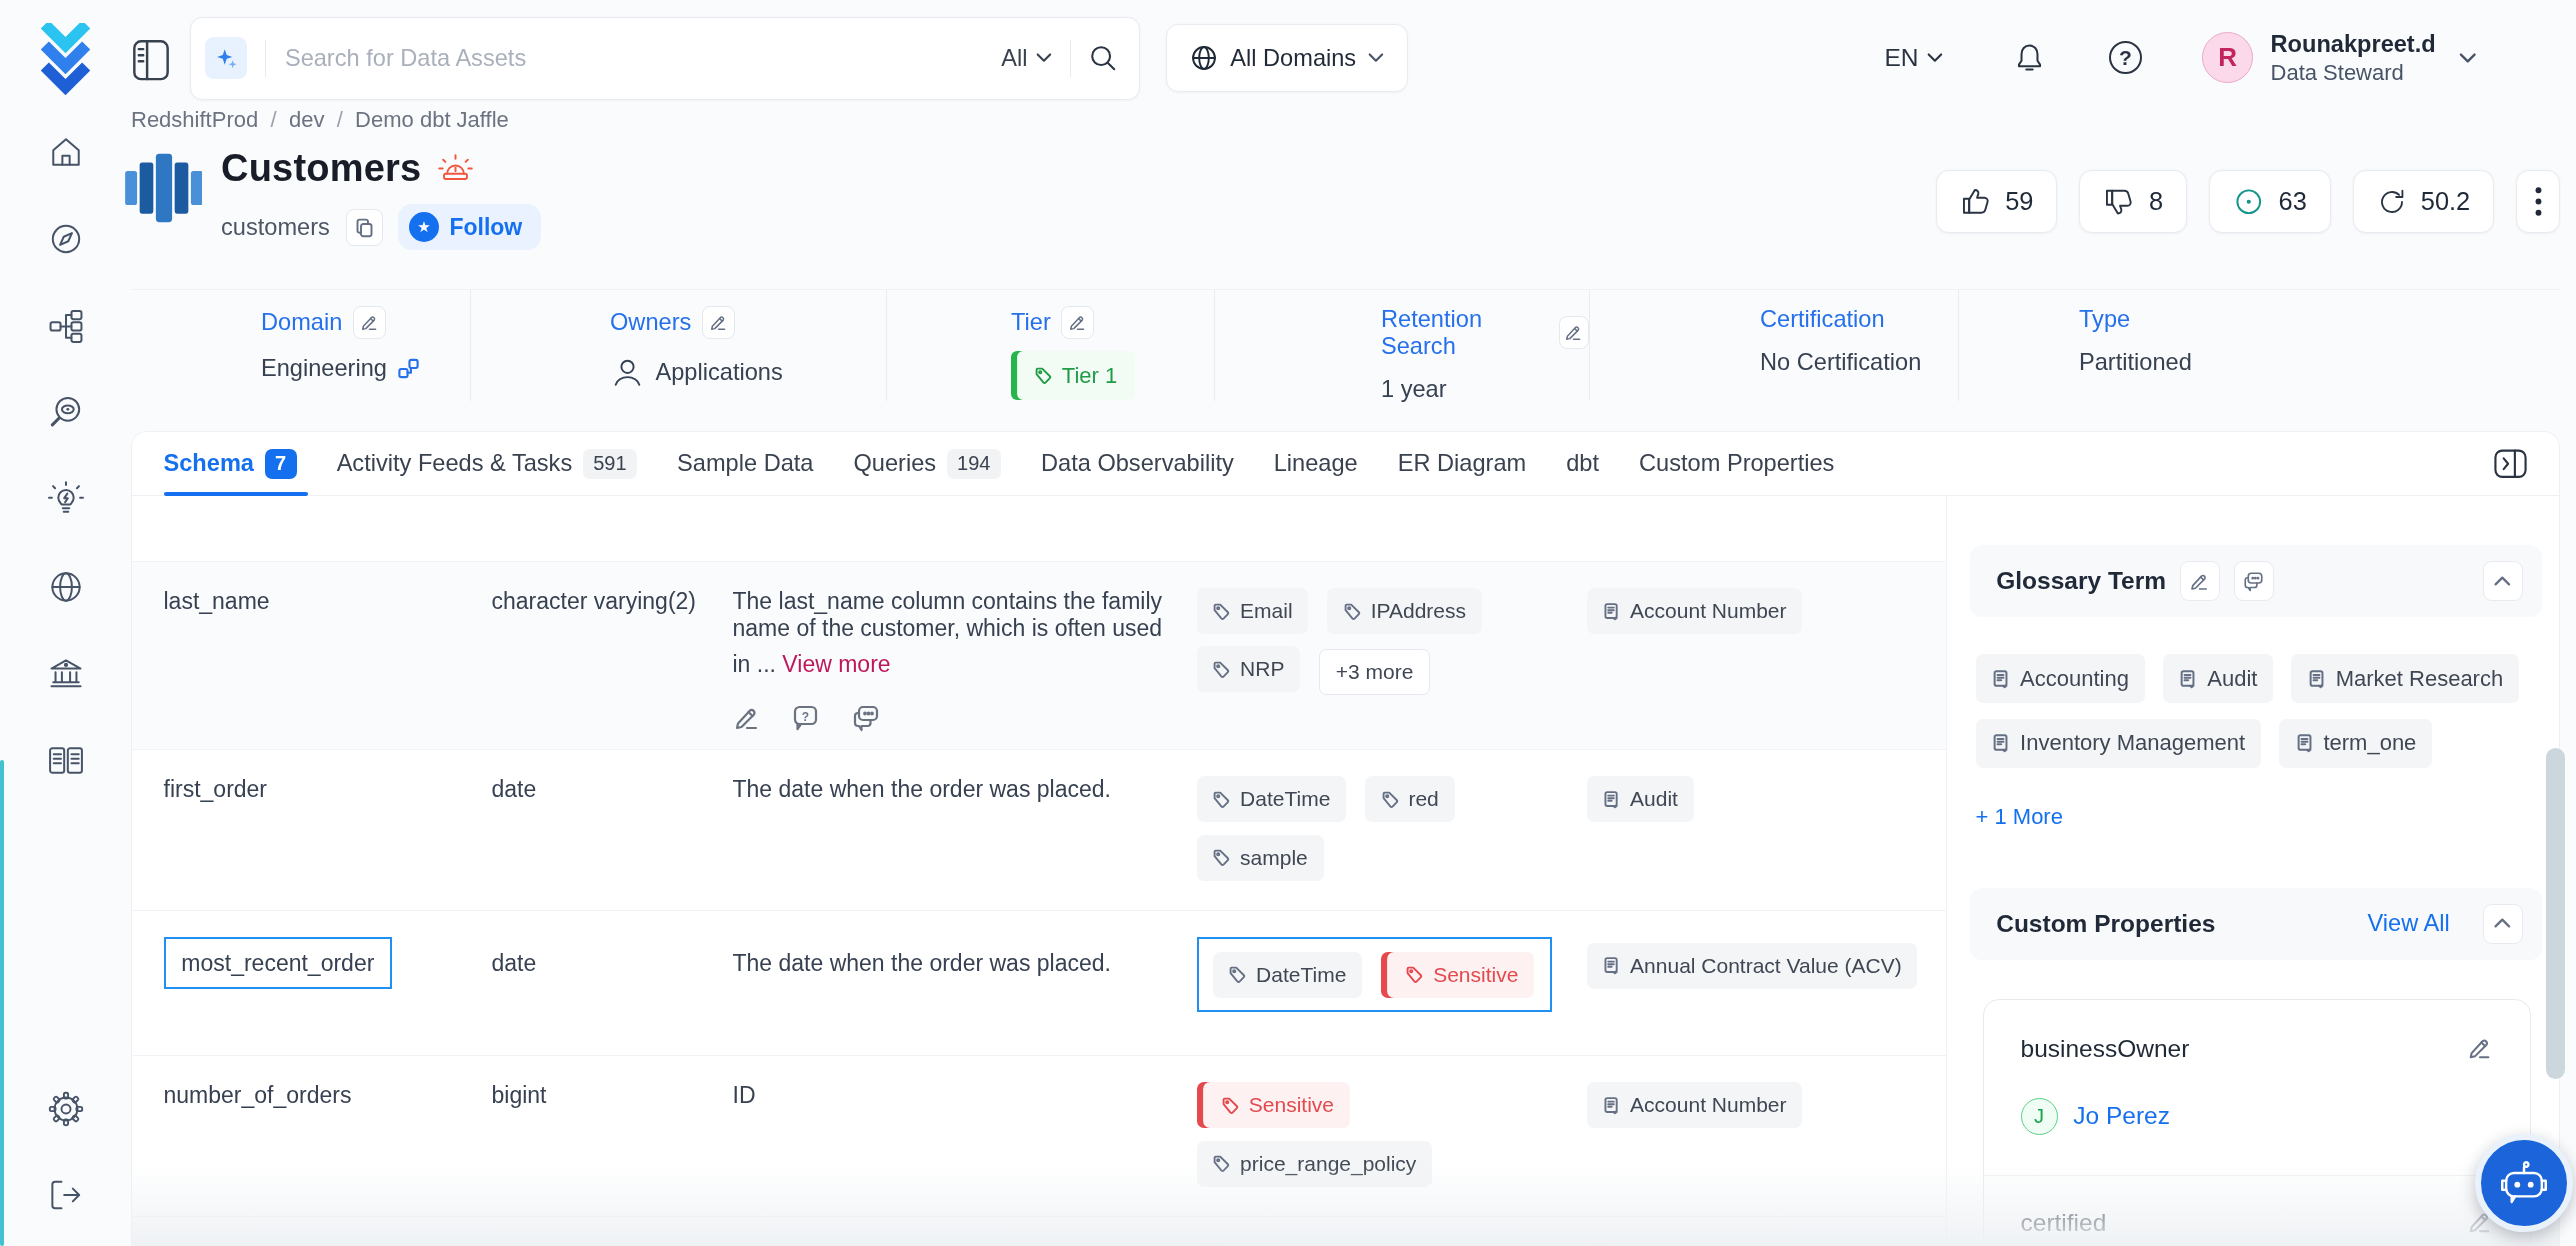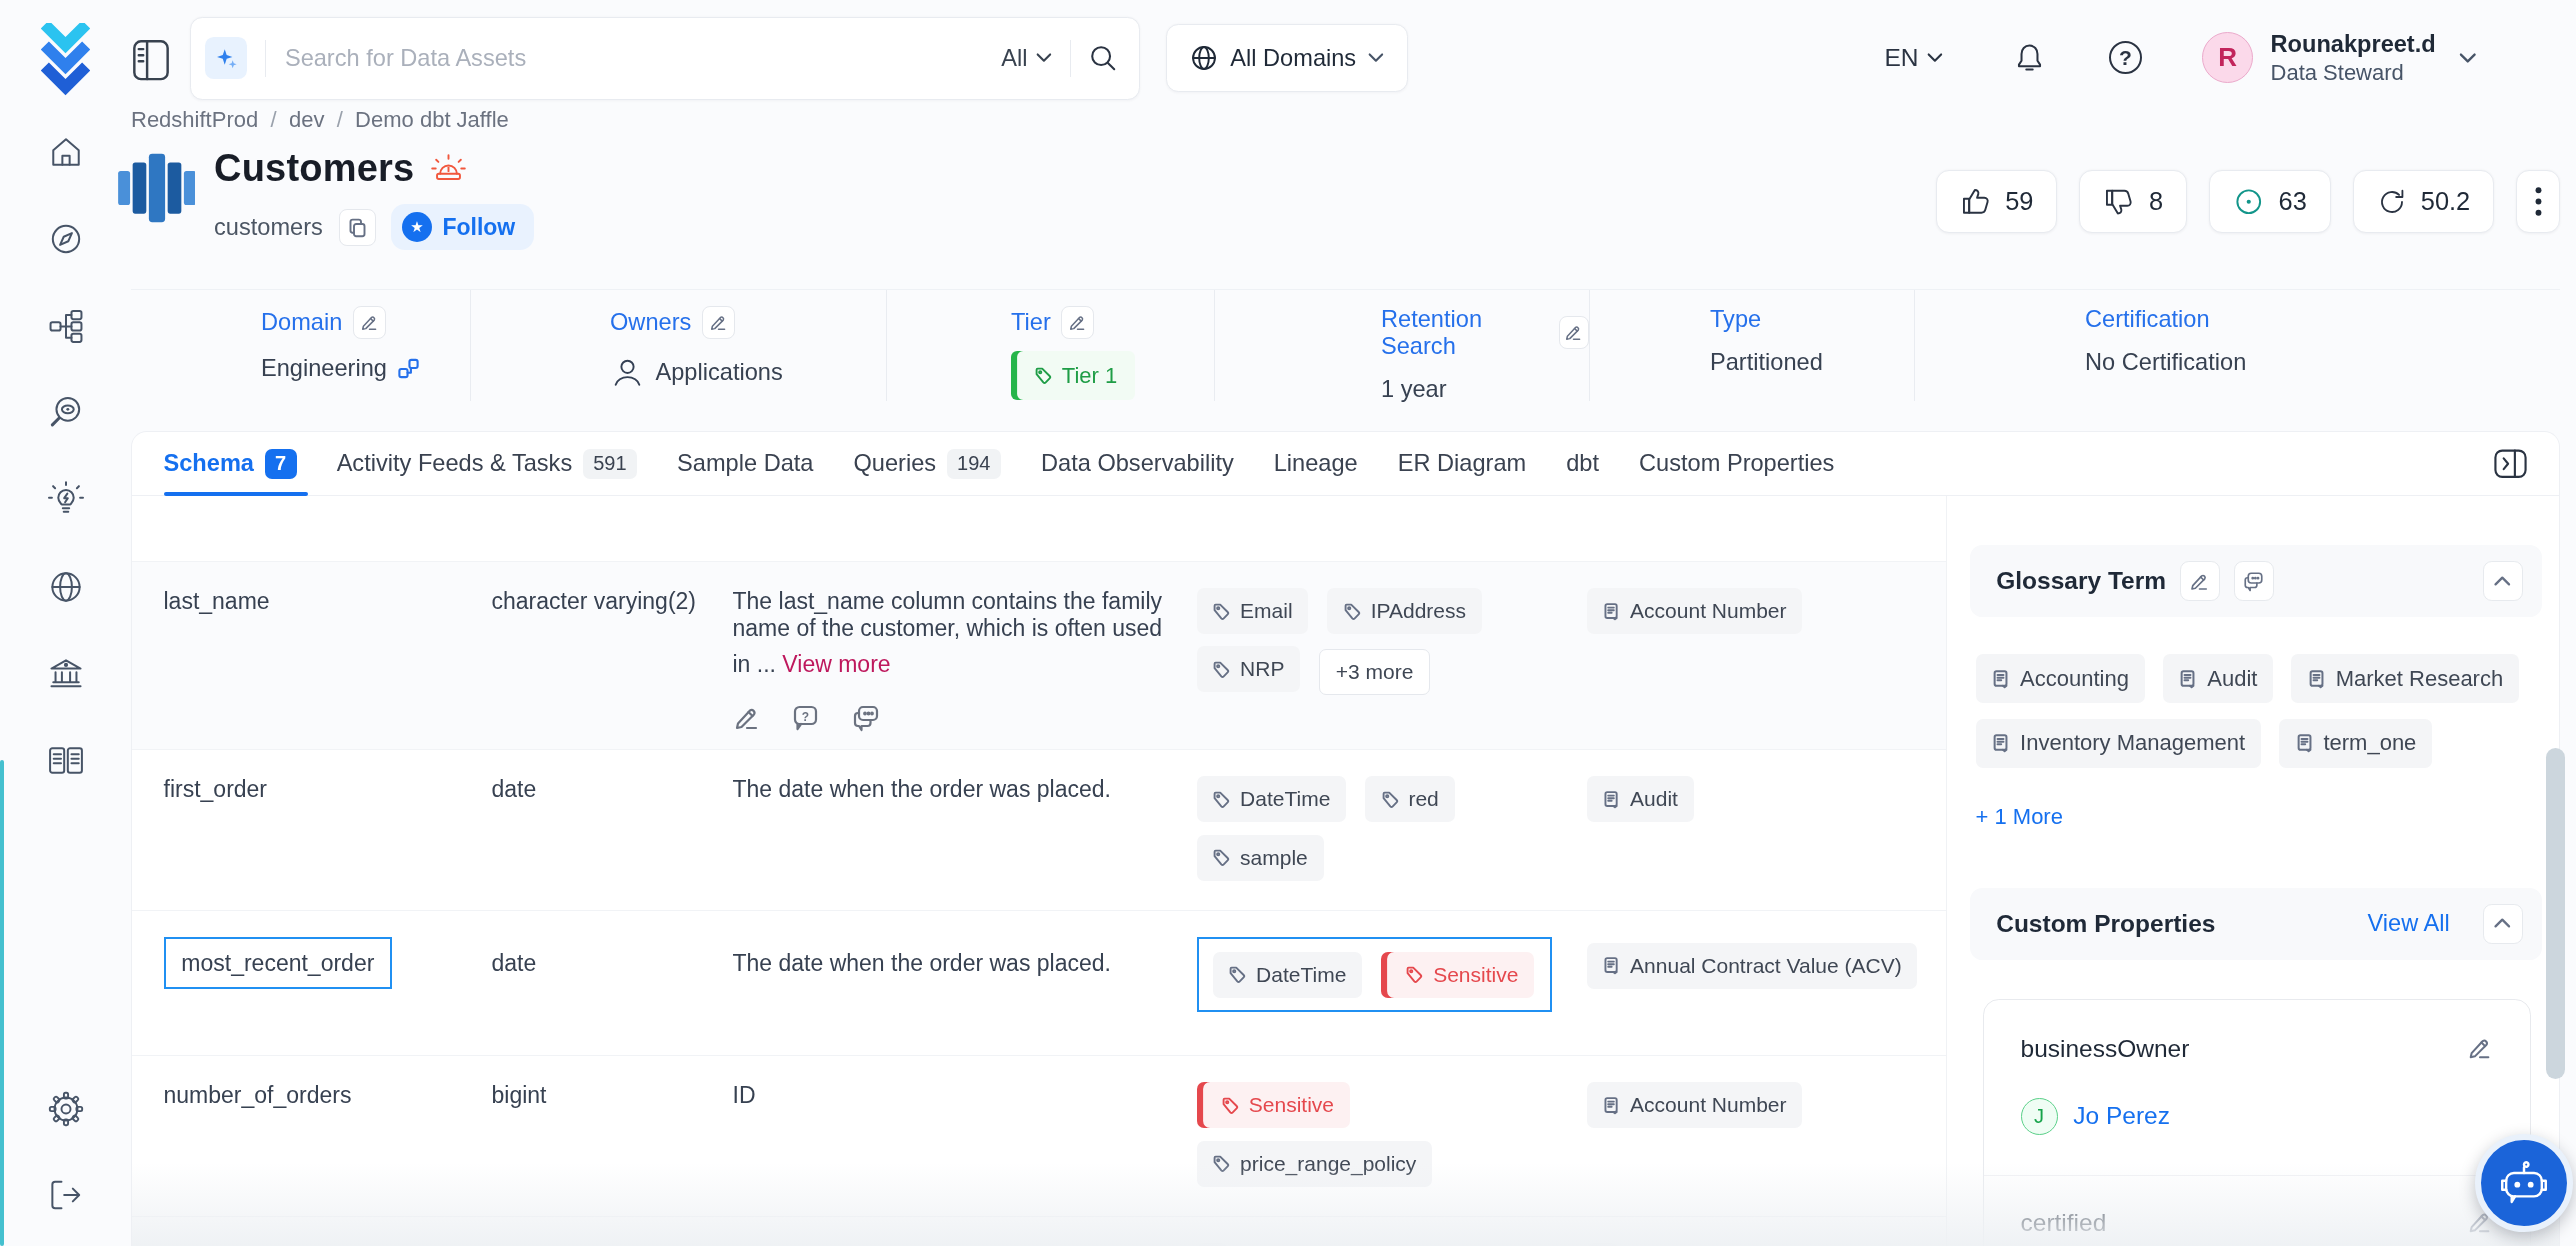--- a/index.html
+++ b/index.html
@@ -38,21 +38,21 @@
   .avatar { width:51px; height:51px; border-radius:50%; background:#fbd9ea; border:1.8px solid #eba9cb; color:#c2255c; font-size:26px; font-weight:600; display:flex; align-items:center; justify-content:center; margin-right:17.5px; }
   .user-txt { line-height:1.25; margin-right:23px; cursor:pointer; }
   .user-name { font-size:23.6px; font-weight:700; color:#1f2937; }
   .user-role { font-size:22px; color:#475467; }
   .user-chev { color:#475467; margin-right:84px; }
 
   
   .crumbs { position:absolute; left:131px; top:107px; font-size:22px; color:#6b7280; display:flex; gap:12.3px; }
   .crumb { cursor:pointer; }
   .crumb-sep { color:#9aa1ac; }
-  .entity-row { position:absolute; left:113px; right:15.8px; top:147px; display:flex; align-items:flex-start; }
+  .entity-row { position:absolute; left:120px; right:15.8px; top:147px; display:flex; align-items:flex-start; }
   .entity-icon { width:82px; height:82px; margin-right:19px; flex:none; }
   .entity-title-line { display:flex; align-items:center; gap:15.8px; }
   .entity-title { font-size:38px; font-weight:700; color:#181d27; letter-spacing:0.2px; }
   .siren { color:#f1573d; cursor:pointer; }
   .entity-sub { display:flex; align-items:center; gap:15.8px; margin-top:14px; }
   .entity-name { font-size:23.6px; color:#4b5563; }
   .copy-btn { width:37px; height:37px; border:1.3px solid #e5e8ed; border-radius:7.9px; background:#fff; color:#667085; display:flex; align-items:center; justify-content:center; cursor:pointer; }
   .follow-btn { height:46px; border-radius:14px; background:#e9f2fe; display:flex; align-items:center; gap:10.5px; padding:0 19px 0 10.5px; cursor:pointer; }
   .follow-star { width:30px; height:30px; border-radius:50%; background:#1570ef; color:#fff; font-size:15px; display:flex; align-items:center; justify-content:center; }
   .follow-label { font-size:23px; font-weight:600; color:#1570ef; }
@@ -508,34 +508,34 @@
         <span class="edit-sq">
             <svg class="i" width="19" height="19" viewBox="0 0 28 28" stroke-width="1.9">
               <use href="#i-pencil"></use>
             </svg>
           </span>
         </div>
       <div class="meta-val">
           <span>1 year</span>
         </div>
     </div>
+    <div class="meta-cell mc5">
+      <div class="meta-label">
+          <span>Certification</span>
+        </div>
+      <div class="meta-val">
+          <span>No Certification</span>
+        </div>
+    </div>
     <div class="meta-cell mc6">
       <div class="meta-label">
           <span>Type</span>
         </div>
       <div class="meta-val">
           <span>Partitioned</span>
-        </div>
-    </div>
-    <div class="meta-cell mc5">
-      <div class="meta-label">
-          <span>Certification</span>
-        </div>
-      <div class="meta-val">
-          <span>No Certification</span>
         </div>
     </div>
   </div>
 
   <div class="tabcard">
     <div class="tabs">
       <span class="tab active">
         <span>Schema</span>
         <span class="tab-badge">7</span>
       </span>

